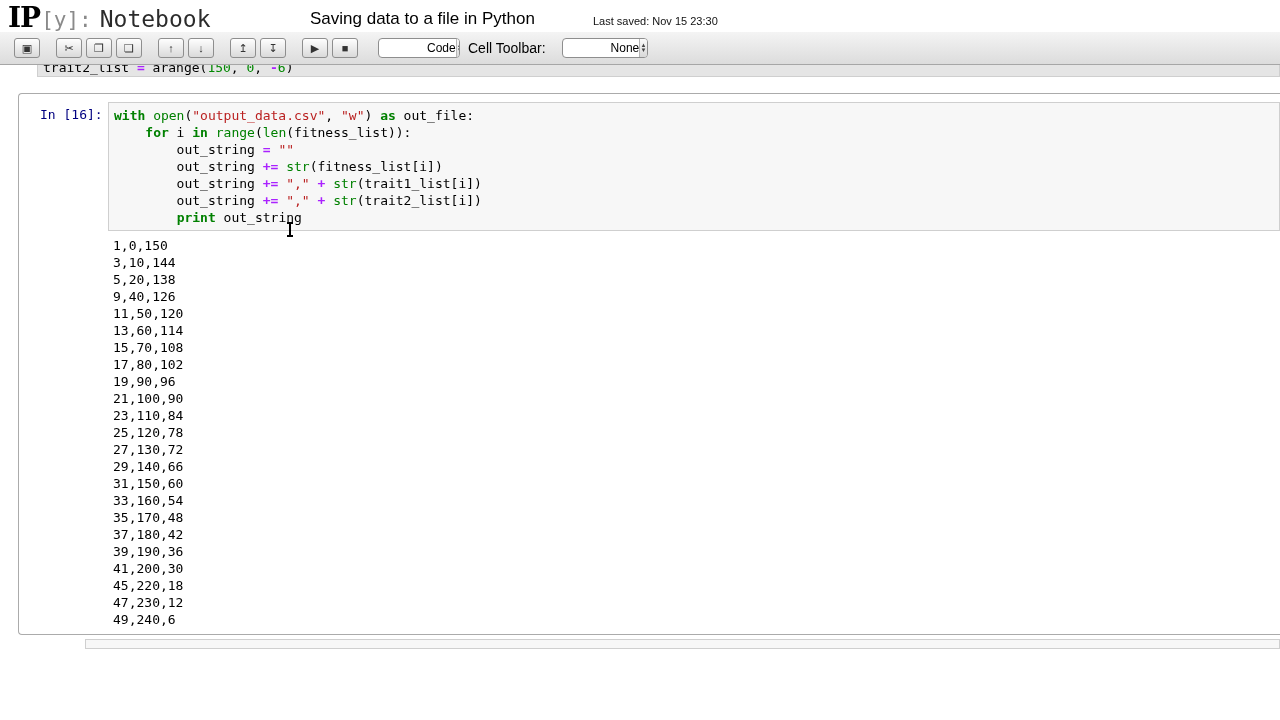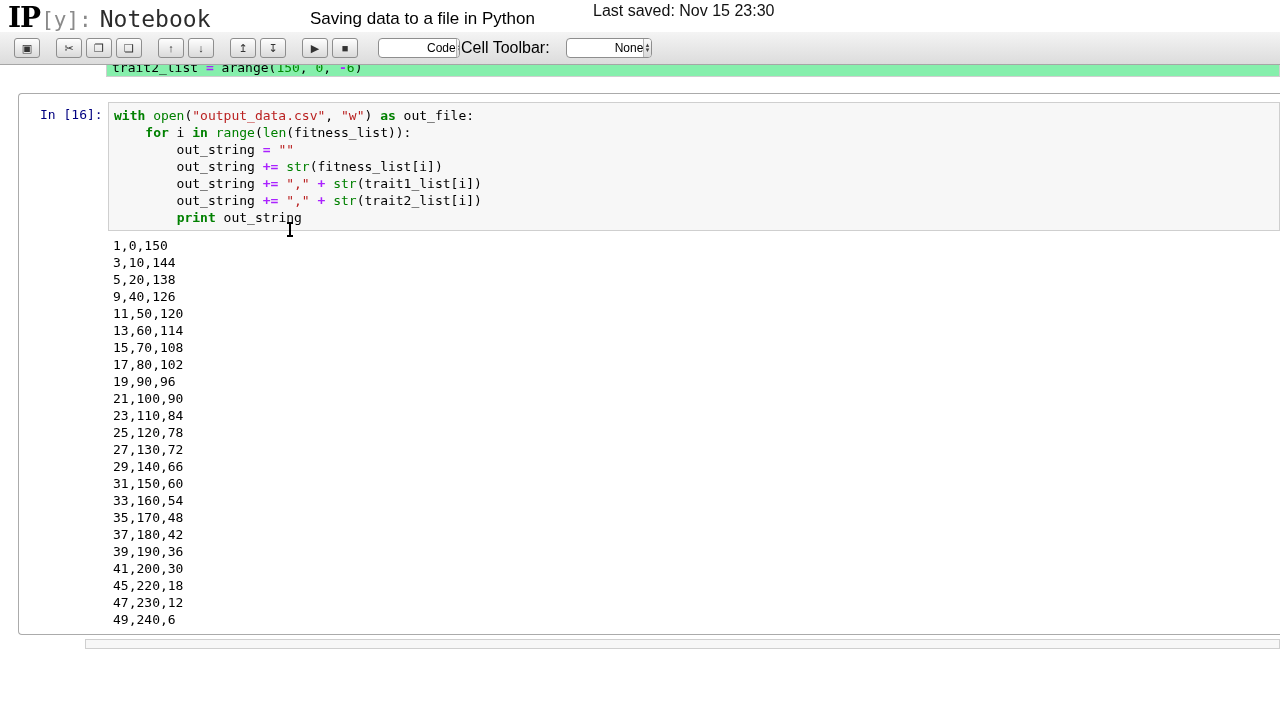--- a/index.html
+++ b/index.html
@@ -11,21 +11,21 @@
     font-family:"Liberation Sans","DejaVu Sans",sans-serif;}
   .page{position:relative;width:1280px;height:720px;overflow:hidden;background:#fff;}
 
   
   header{position:relative;height:32px;background:#fff;padding-left:48px;}
   .logo{position:absolute;left:8px;top:1px;display:flex;align-items:baseline;cursor:pointer;}
   .logo-ip{font-family:"DejaVu Serif",serif;font-weight:bold;font-size:28px;color:#000;letter-spacing:-1px;}
   .logo-y{font-family:"DejaVu Sans Mono",monospace;font-size:21px;color:#8a8a8a;margin-left:1px;}
   .logo-nb{font-family:"DejaVu Sans Mono",monospace;font-size:23px;color:#2b2b2b;margin-left:8px;}
   .nb-title{position:absolute;left:310px;top:9px;font-size:17px;color:#000;}
-  .last-saved{position:absolute;left:593px;top:2px;font-size:16px;color:#111;}
+  .last-saved{position:absolute;left:593px;top:15px;font-size:11px;color:#111;}
 
   
   .menubar{height:30px;background:linear-gradient(#565656,#2b2b2b 35%,#151515);
     display:flex;align-items:center;padding-left:6px;border-top:1px solid #444;}
   .menu-item{color:#a9a9a9;font-size:12px;padding:0 12px;margin-right:6px;cursor:pointer;
     text-shadow:0 1px 1px #000;}
 
   
   .toolbar{height:33px;background:linear-gradient(#f4f4f4,#dcdcdc);border-bottom:1px solid #a6a6a6;
     display:flex;align-items:center;padding-left:14px;}
@@ -35,28 +35,28 @@
     font-size:11px;color:#333;margin-right:4px;cursor:pointer;}
   .tb-btn.gap{margin-left:12px;}
   .select{height:20px;border:1px solid #8e8e8e;border-radius:4px;background:#fff;
     display:flex;align-items:center;font-size:12px;color:#000;margin-left:16px;cursor:pointer;overflow:hidden;}
   .select .sel-label{flex:1;padding-left:7px;margin-left:41px;}
   .select.w-code{width:82px;}
   .select.w-none{width:86px;}
   .stepper{width:16px;height:100%;border-left:1px solid #b5b5b5;background:linear-gradient(#fbfbfb,#d8d8d8);
     display:flex;flex-direction:column;align-items:center;justify-content:center;color:#444;}
   .stepper i{font-style:normal;font-size:6px;line-height:5px;}
-  .ct-label{font-size:16px;color:#000;margin-left:1px;}
+  .ct-label{font-size:14px;color:#000;margin-left:8px;}
 
   
   main{position:relative;background:#fff;}
   .code-line{font-family:"DejaVu Sans Mono",monospace;font-size:13px;line-height:17px;white-space:pre;color:#000;}
   .out-line{font-family:"DejaVu Sans Mono",monospace;font-size:13px;line-height:17px;white-space:pre;color:#000;}
 
-  .prev-cell .input-area{margin-left:106px;height:12px;overflow:hidden;background:#86efac;
+  .prev-cell .input-area{margin-left:37px;height:12px;overflow:hidden;background:#e5e5e5;
     border:1px solid #cfcfcf;border-top:none;display:flex;align-items:flex-end;padding:0 5px;margin-bottom:16px;}
 
   .cell.selected{margin-left:18px;border:1px solid #ababab;border-radius:4px 0 0 4px;
     border-right:none;padding:8px 0 2px 4px;background:#fff;}
   .input-row{display:flex;}
   .prompt{width:85px;flex:0 0 85px;font-family:"DejaVu Sans Mono",monospace;font-size:13px;
     color:var(--prompt);padding-left:17px;padding-top:5px;}
   .input-area.editor{flex:1;background:#f7f7f7;border:1px solid #cfcfcf;padding:4px 5px;cursor:text;}
   .output{margin-left:85px;padding:6px 5px 4px 5px;}
 

